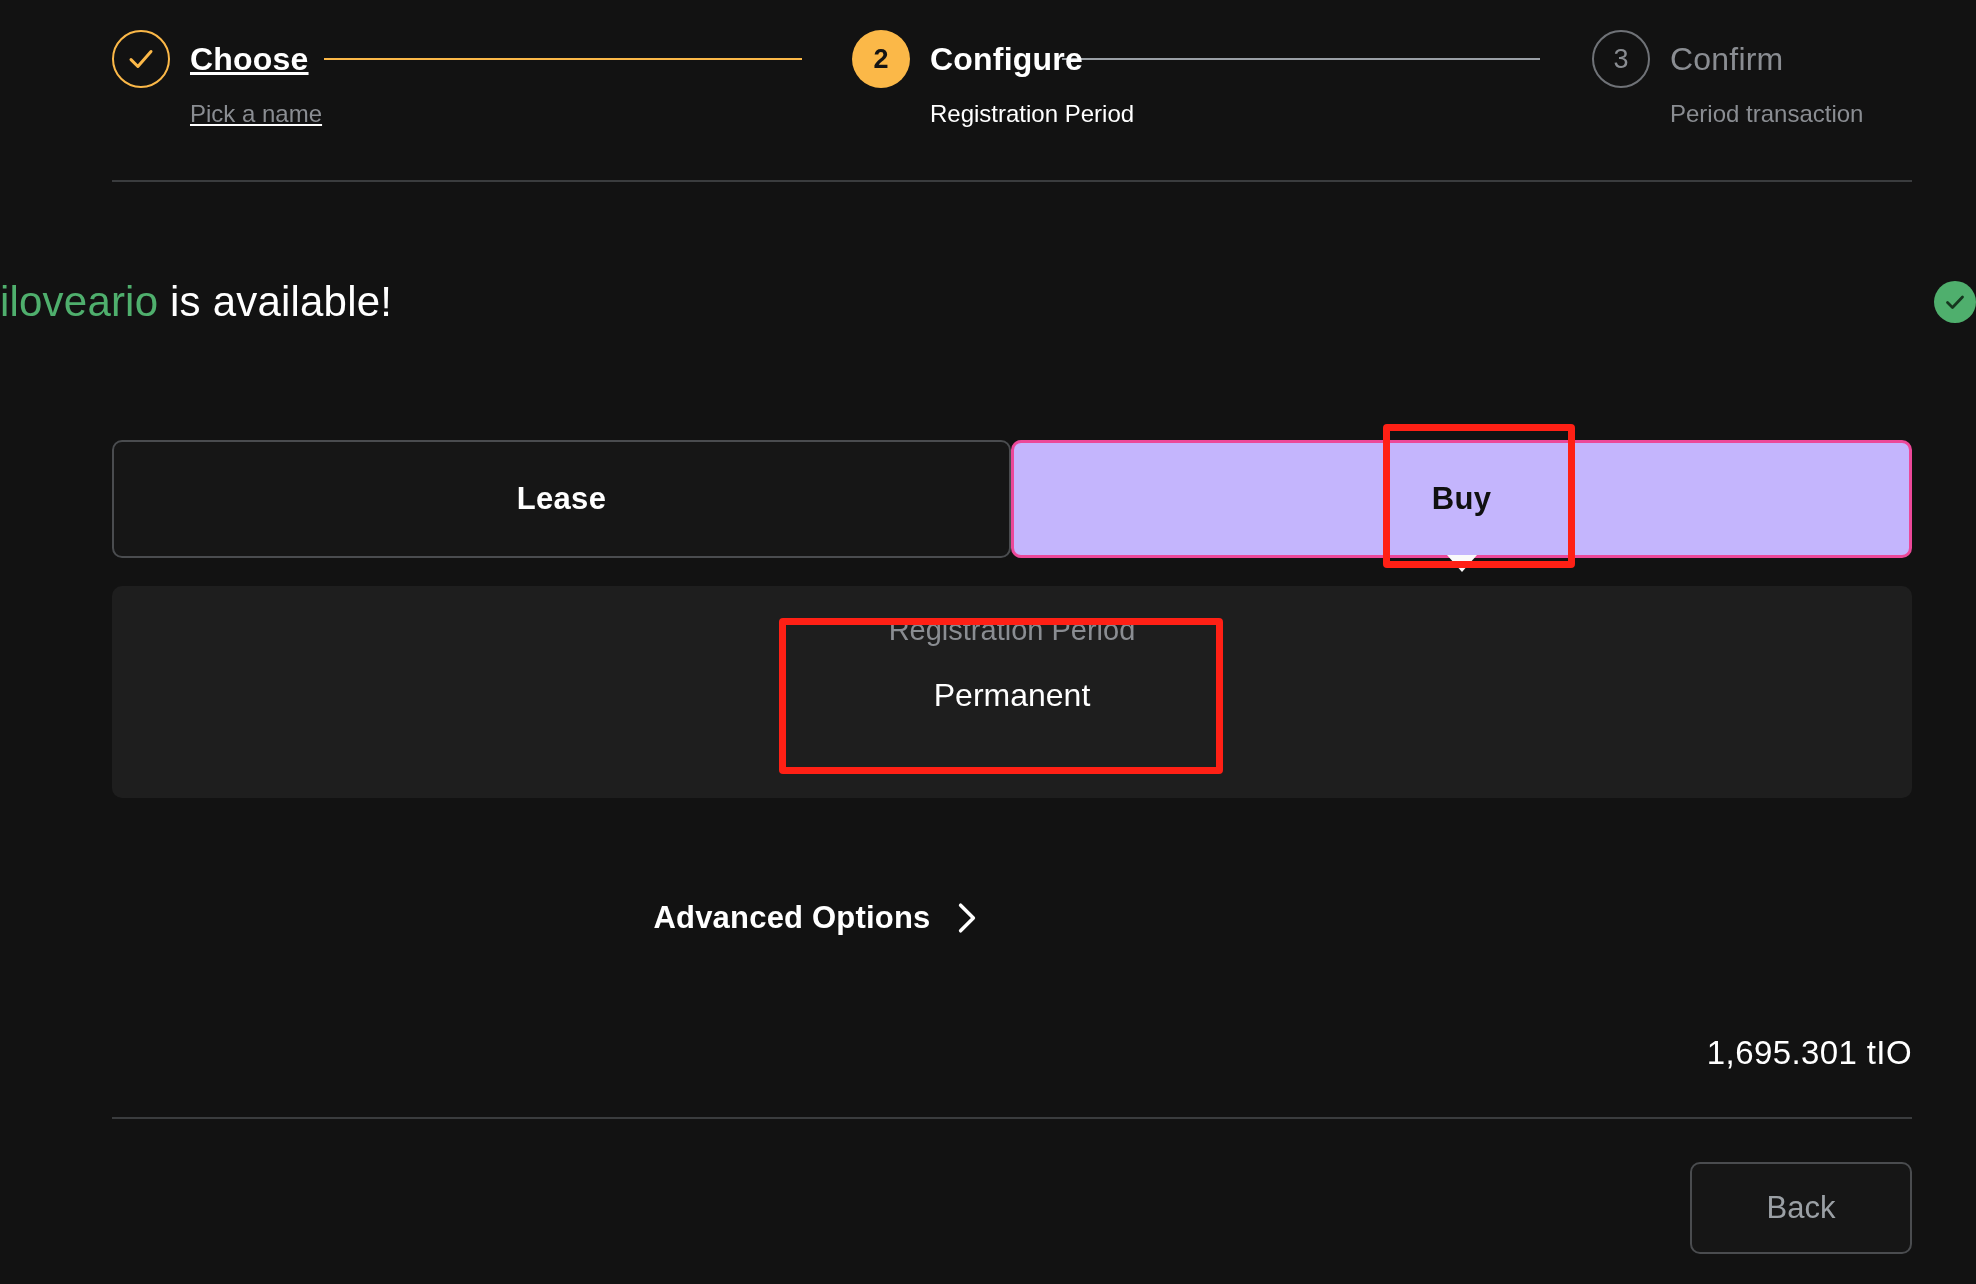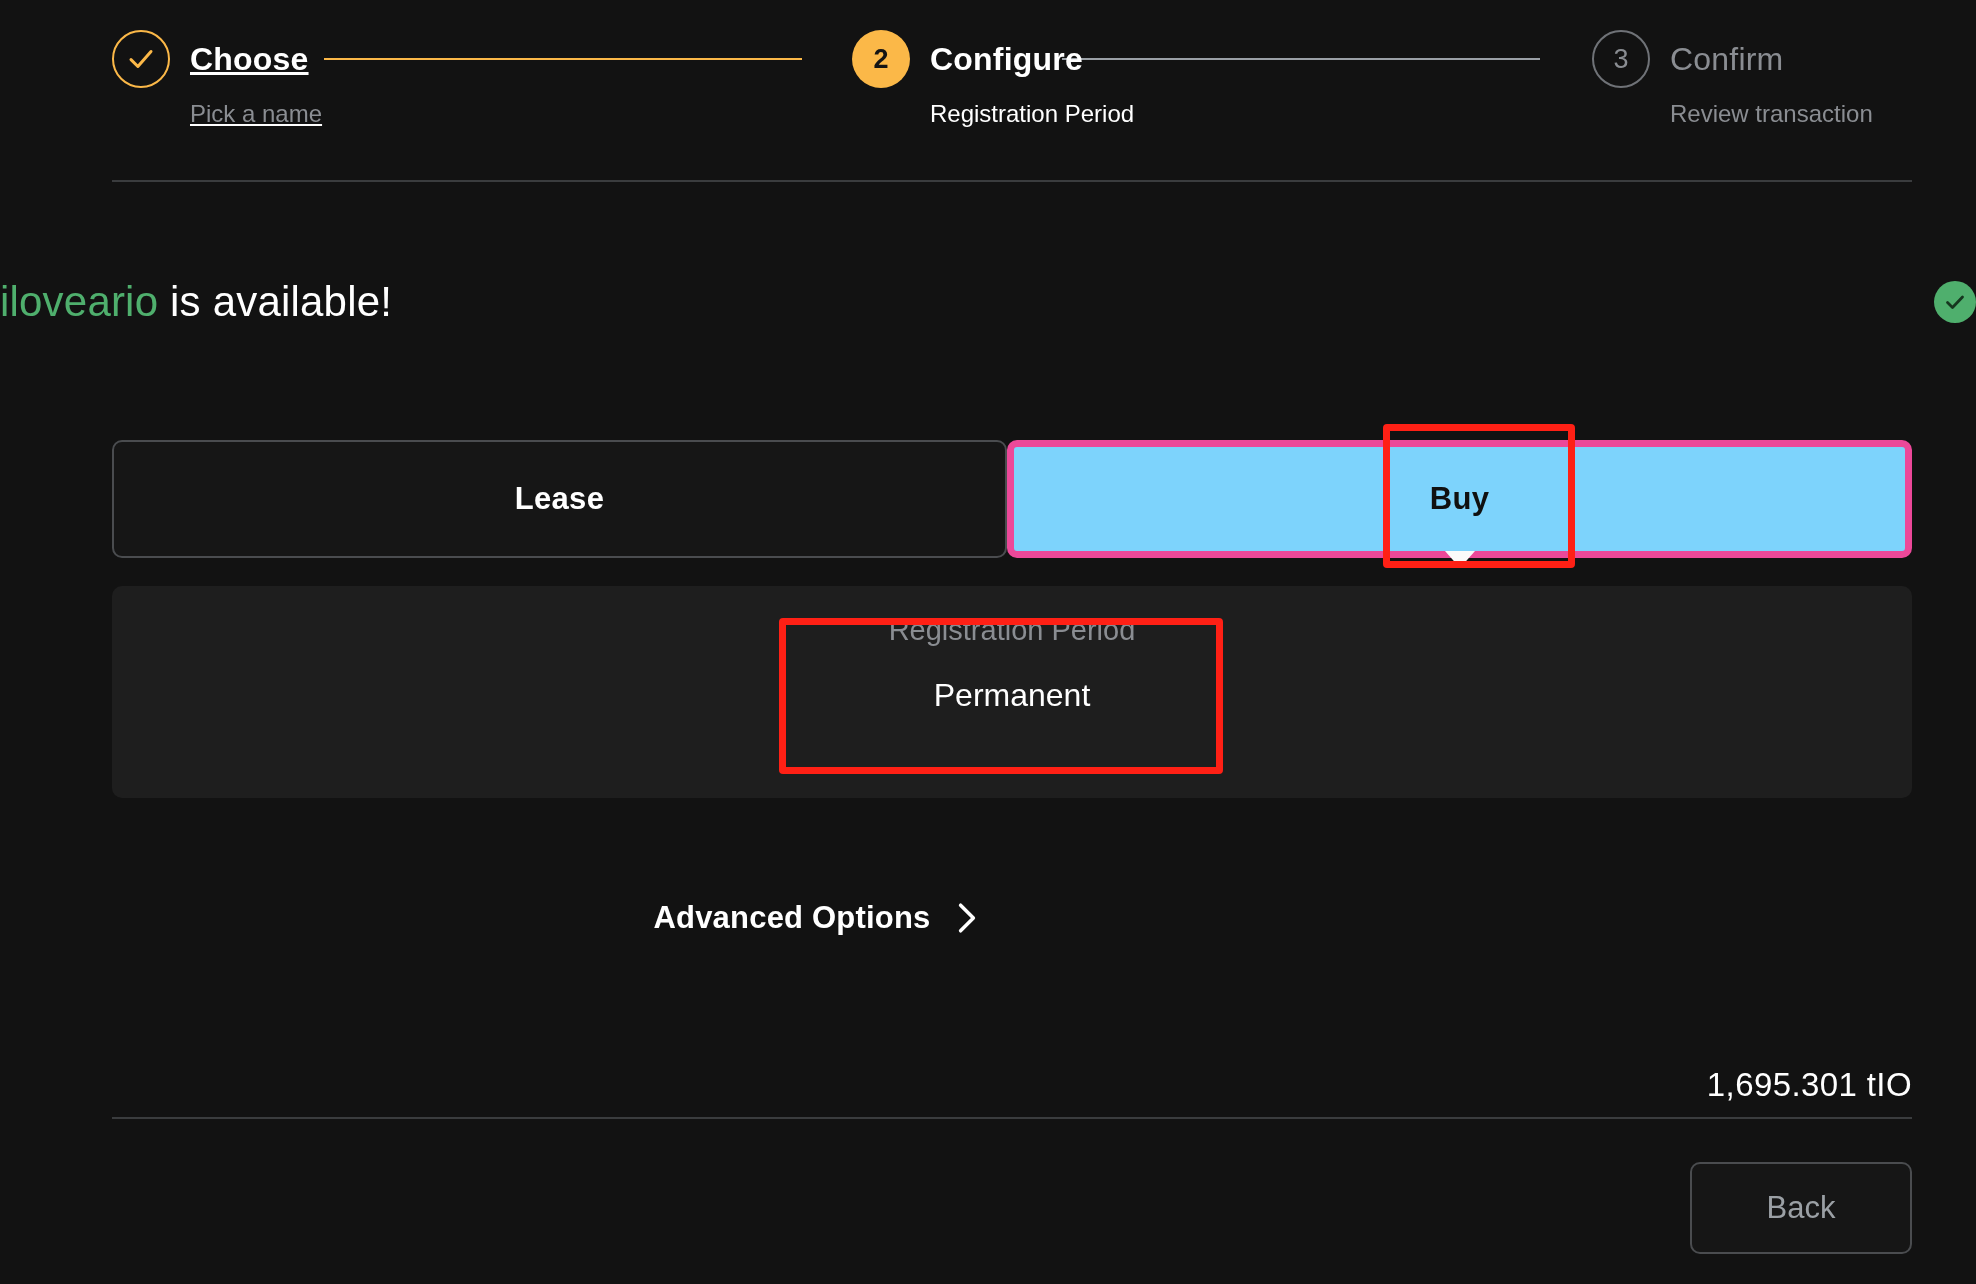--- a/index.html
+++ b/index.html
@@ -157,22 +157,22 @@
     letter-spacing: .3px;
     cursor: pointer;
     position: relative;
   }
   .tenure-btn.unselected {
     background: #161616;
     border: 2px solid #4A4C4F;
     color: #ffffff;
   }
   .tenure-btn.selected {
-    background: #7dd3fc;
-    border: 7px solid #ec4899;
+    background: #c4b5fd;
+    border: 3px solid #ec4899;
     color: #101010;
   }
 
   
   .tenure-pointer {
     position: absolute;
     bottom: -17px;
     left: 50%;
     transform: translateX(-50%);
     width: 0; height: 0;
@@ -236,21 +236,20 @@
   }
 
   
   .price {
     position: absolute;
     top: 1034px;
     right: 64px;
     font-size: 33px;
     color: #ffffff;
     letter-spacing: .4px;
-    margin-top: 32px;
   }
 
   
   .footer {
     position: absolute;
     top: 1162px;
     right: 64px;
     display: flex;
     gap: 54px;
   }
@@ -315,21 +314,21 @@
       <div class="step-title">Configure</div>
     </div>
     <div class="step-sub">Registration Period</div>
   </div>
 
   <div class="step" id="step-3">
     <div class="step-row">
       <div class="step-circle pending">3</div>
       <div class="step-title muted">Confirm</div>
     </div>
-    <div class="step-sub muted">Review transaction</div>
+    <div class="step-sub muted">Period transaction</div>
   </div>
 </div>
 
 <div class="hr" id="hr-top"></div>
 
 <div class="availability">
   <div class="avail-text">
     <span class="avail-name">iloveario</span><span class="avail-rest"> is available!</span>
   </div>
   <div class="avail-badge">

